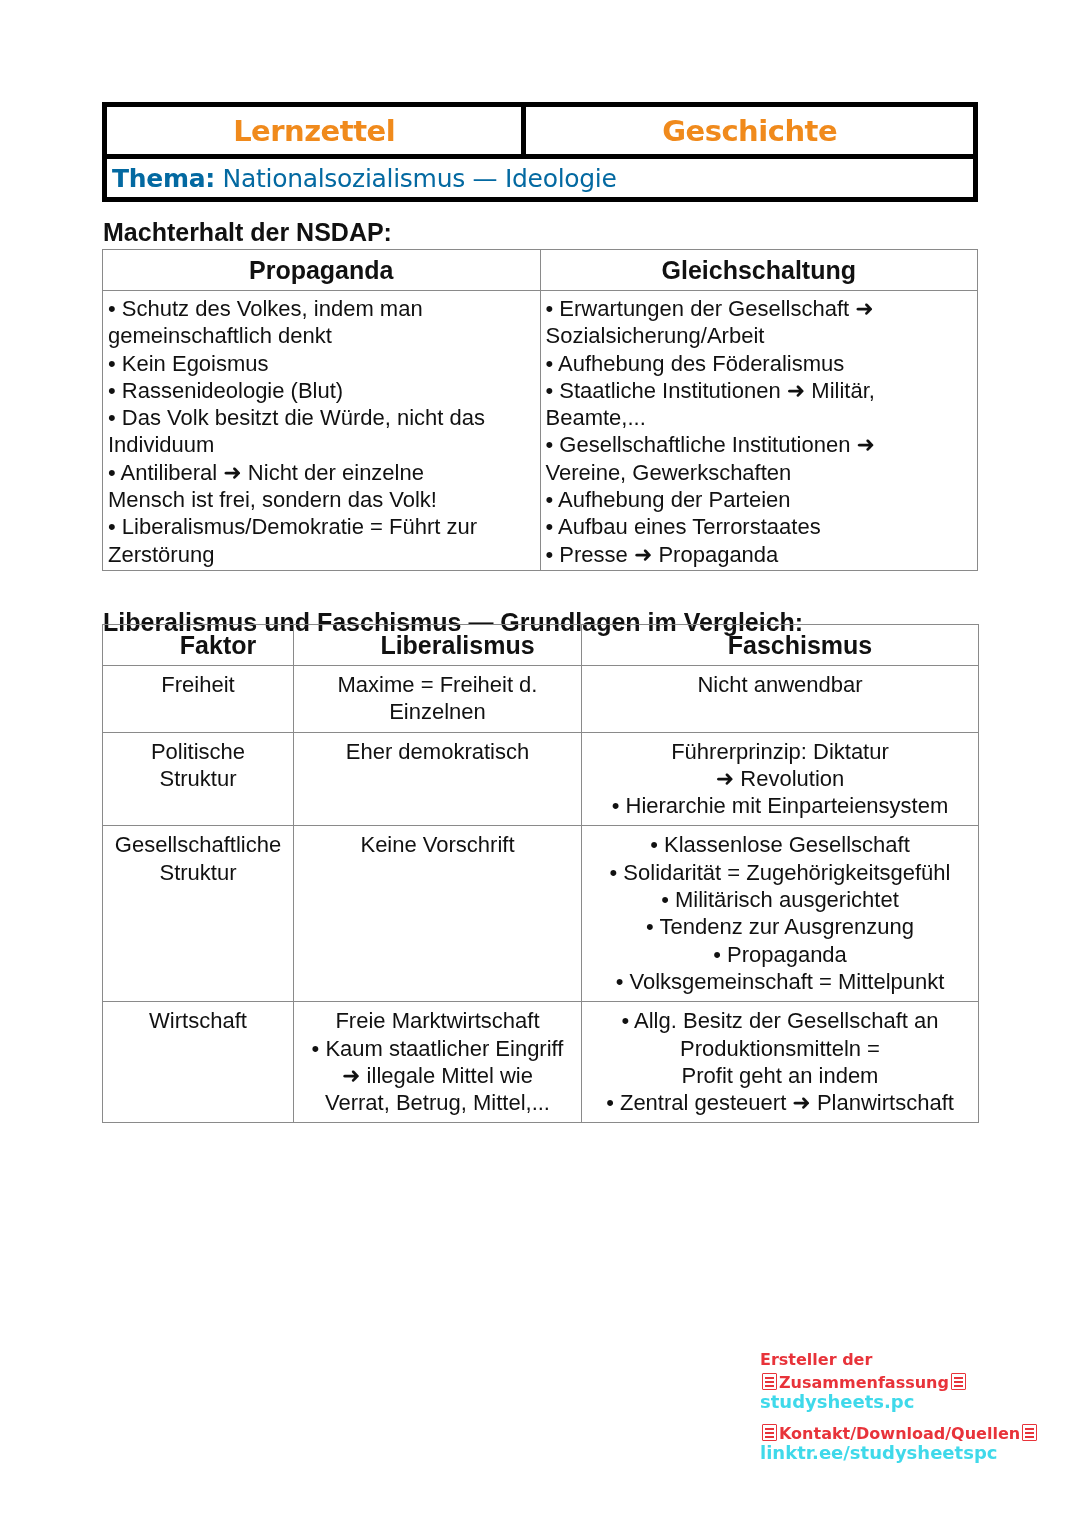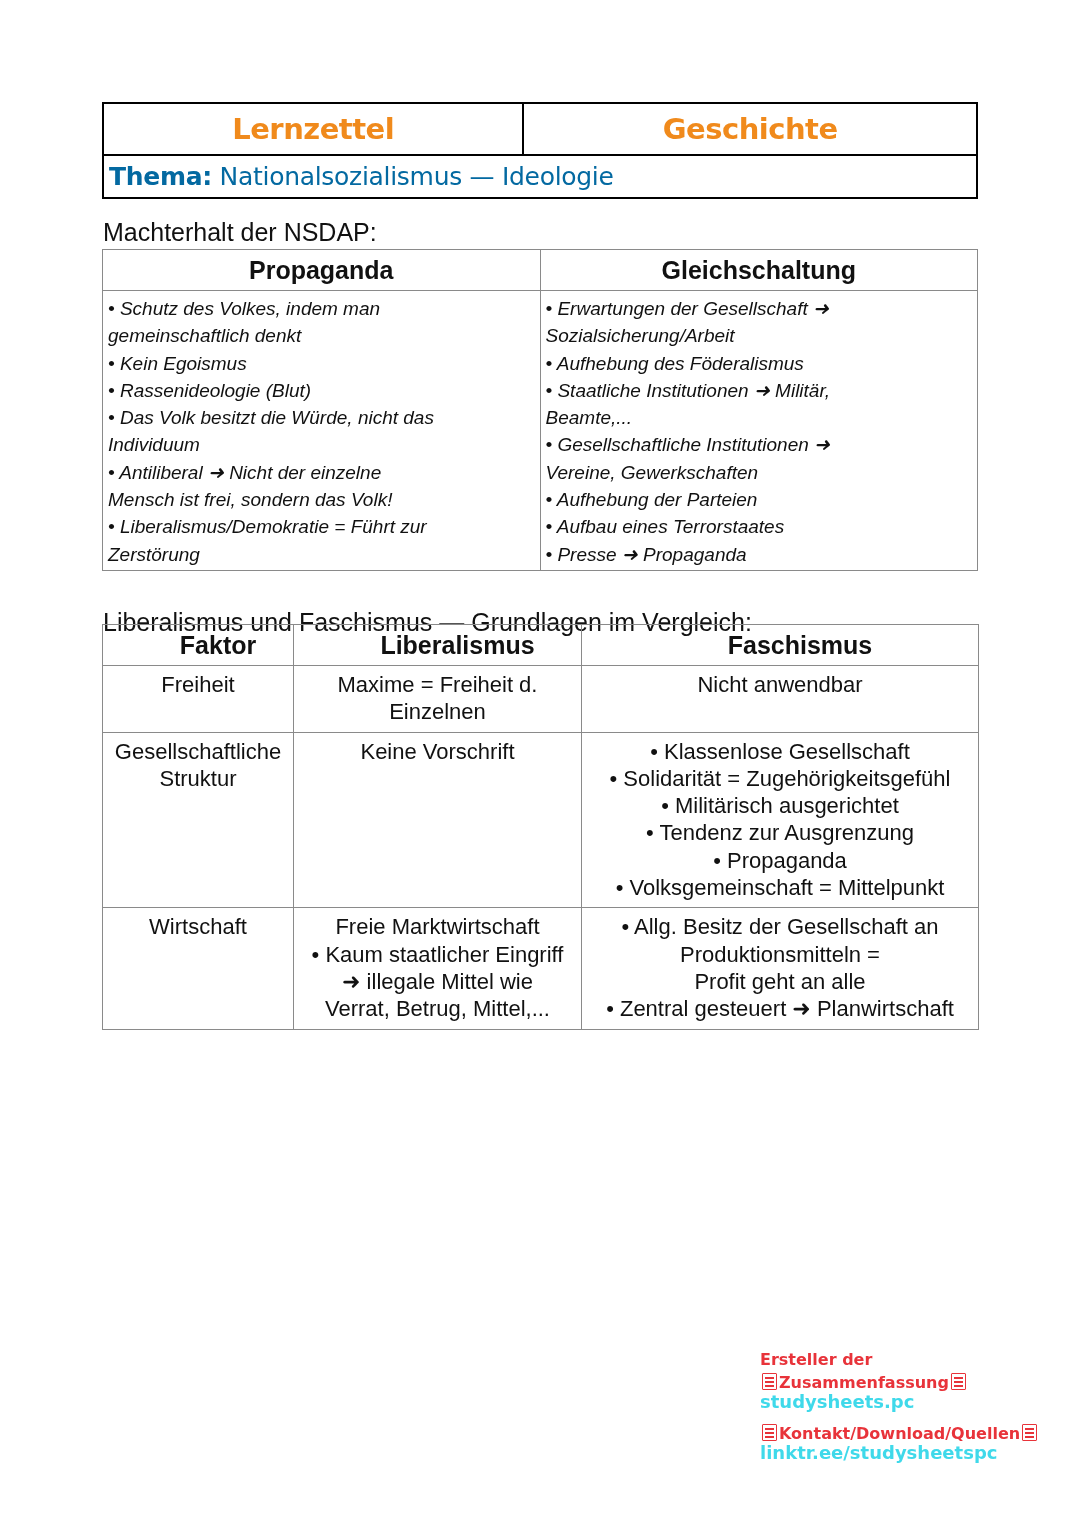--- a/index.html
+++ b/index.html
@@ -3,51 +3,51 @@
 <meta charset="utf-8">
 <style>
   * { box-sizing: border-box; margin: 0; padding: 0; }
   html, body { width: 1080px; height: 1527px; background: #ffffff; }
   body { position: relative; font-family: "Liberation Sans", sans-serif; color: #111; }
 
   .header-table {
     position: absolute; left: 102px; top: 102px; width: 876px;
     border-collapse: collapse;
   }
-  .header-table td { border: 2px solid #000000; }
+  .header-table td { border: 5px solid #000000; }
   .header-title {
     height: 52px; text-align: center; vertical-align: middle;
     font-family: "DejaVu Sans", sans-serif; font-weight: bold;
     font-size: 29px; color: #f08a1c; letter-spacing: -0.5px;
   }
   .header-thema {
     height: 43px; padding-left: 5px; vertical-align: middle;
     font-family: "DejaVu Sans", sans-serif; font-size: 25px; color: #0369a1;
     letter-spacing: -0.3px;
   }
   .header-thema b { font-weight: bold; }
 
   .section-title {
     position: absolute; left: 103px;
-    font-family: "Liberation Sans", sans-serif; font-weight: normal; font-size: 25px;
+    font-family: "Liberation Sans", sans-serif; font-weight: bold; font-size: 25px;
     color: #111;
   }
 
   .ns-table {
     position: absolute; left: 102px; top: 249px; width: 876px;
     border-collapse: collapse;
   }
   .ns-table th, .ns-table td { border: 1px solid #8a8a8a; }
   .ns-table th {
     height: 41px; font-size: 25px; font-weight: bold; text-align: center;
     vertical-align: middle; width: 50%; margin-left: 48px;
   }
   .ns-table td {
     vertical-align: top; padding: 4px 5px 2px 5px;
-    font-size: 19px; line-height: 27.3px; font-style: italic;
+    font-size: 22px; line-height: 27.3px;
   }
 
   .cmp-table {
     position: absolute; left: 102px; top: 624px; width: 876px;
     border-collapse: collapse; table-layout: fixed;
   }
   .cmp-table th, .cmp-table td { border: 1px solid #8a8a8a; text-align: center; }
   .cmp-table th {
     height: 41px; font-size: 25px; font-weight: bold; vertical-align: middle; padding-left: 40px;
   }
@@ -144,20 +144,34 @@
       <span class="line">Freiheit</span>
     </td>
     <td>
       <span class="line">Maxime = Freiheit d.</span>
       <span class="line">Einzelnen</span>
     </td>
     <td>
       <span class="line">Nicht anwendbar</span>
     </td>
   </tr>
+  <tr style="height:92px;">
+    <td>
+      <span class="line">Politische</span>
+      <span class="line">Struktur</span>
+    </td>
+    <td>
+      <span class="line">Eher demokratisch</span>
+    </td>
+    <td>
+      <span class="line">Führerprinzip: Diktatur</span>
+      <span class="line">➜ Revolution</span>
+      <span class="line">• Hierarchie mit Einparteiensystem</span>
+    </td>
+  </tr>
   <tr style="height:173px;">
     <td>
       <span class="line">Gesellschaftliche</span>
       <span class="line">Struktur</span>
     </td>
     <td>
       <span class="line">Keine Vorschrift</span>
     </td>
     <td>
       <span class="line">• Klassenlose Gesellschaft</span>
@@ -174,21 +188,21 @@
     </td>
     <td>
       <span class="line">Freie Marktwirtschaft</span>
       <span class="line">• Kaum staatlicher Eingriff</span>
       <span class="line">➜ illegale Mittel wie</span>
       <span class="line">Verrat, Betrug, Mittel,...</span>
     </td>
     <td>
       <span class="line">• Allg. Besitz der Gesellschaft an</span>
       <span class="line">Produktionsmitteln =</span>
-      <span class="line">Profit geht an alle</span>
+      <span class="line">Profit geht an indem</span>
       <span class="line">• Zentral gesteuert ➜ Planwirtschaft</span>
     </td>
   </tr>
 </tbody>
   </table>
 
 <div class="credits">
   <div class="credit-red">Ersteller der</div>
   <div class="credit-red">
     <span class="doc-icon"></span><span>Zusammenfassung</span><span class="doc-icon"></span>

